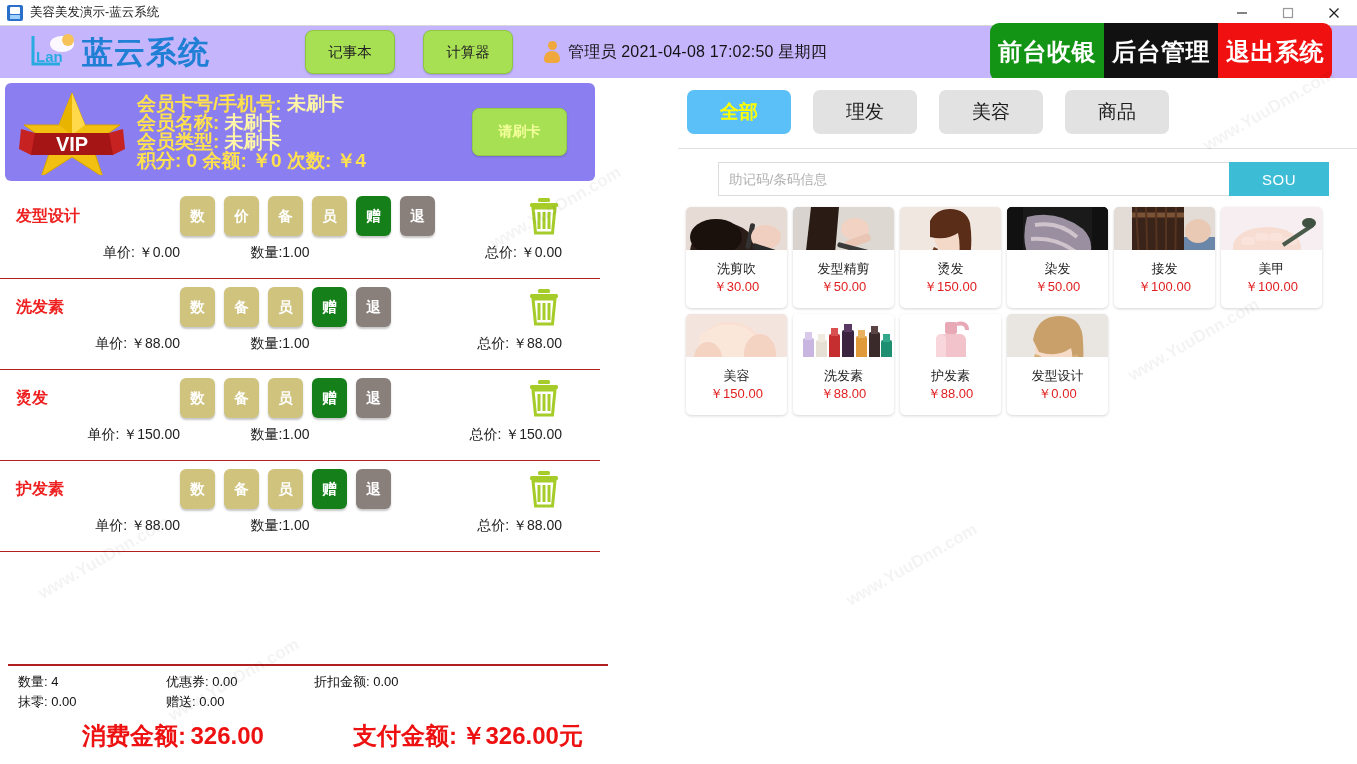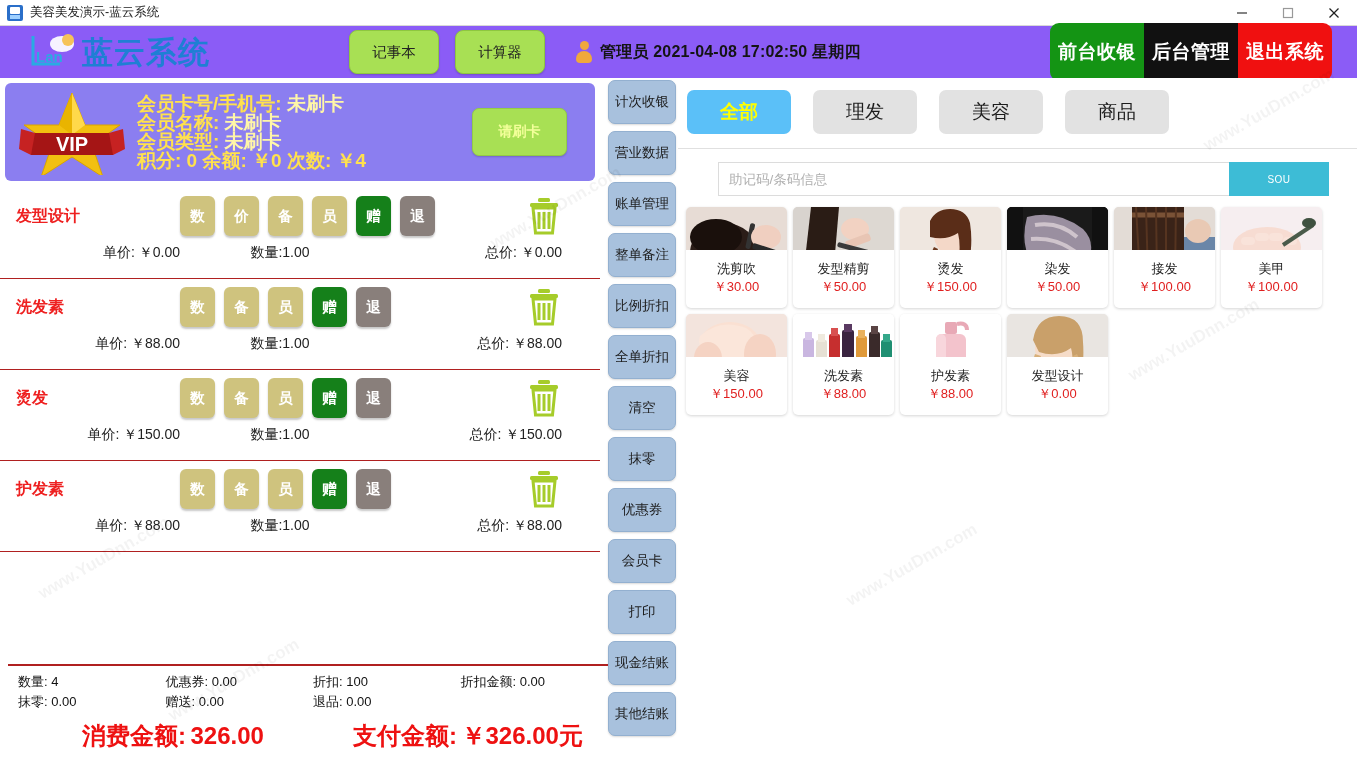--- a/index.html
+++ b/index.html
@@ -32,45 +32,45 @@
   .tb-controls { margin-left:auto; display:flex; height:26px; }
   .tb-btn {
     width:46px; height:26px; display:flex; align-items:center; justify-content:center;
     color:#333; font-size:13px; line-height:1;
   }
   .tb-btn svg { display:block; }
 
   
   .header {
     position:absolute; left:0; top:26px; width:1357px; height:52px;
-    background:#8b5cf6; display:flex; align-items:center;
+    background:#c4b5fd; display:flex; align-items:center;
   }
   .logo { margin-left:30px; display:flex; align-items:flex-end; height:40px; }
   .logo svg { display:block; }
 
   .hdr-btn {
     width:90px; height:44px; border-radius:8px; background:#a8e054;
     border:1px solid #8ec73f; color:#222; font-size:14.5px;
     display:flex; align-items:center; justify-content:center;
     box-shadow:0 1px 2px rgba(0,0,0,.18);
   }
-  .hdr-btns { margin-left:104px; display:flex; gap:16px;text-align:right; }
-
-  .userinfo { margin-left:30px; display:flex; align-items:center; gap:7px;font-weight:bold; }
+  .hdr-btns { margin-left:60px; display:flex; gap:28px;text-align:right; }
+
+  .userinfo { margin-left:30px; display:flex; align-items:center; gap:7px; }
   .user-icon { width:18px; height:22px; position:relative; flex:none; }
   .user-icon .h { position:absolute; left:5px; top:0; width:9px; height:9px;
      border-radius:50%; background:#f0a83c; }
   .user-icon .b { position:absolute; left:1px; top:10px; width:16px; height:12px;
      border-radius:8px 8px 4px 4px; background:#f0a83c; }
   .userinfo .txt { font-size:16px; color:#141414; white-space:nowrap; letter-spacing:.2px;}
 
   .hdr-right { margin-left:auto; margin-right:25px; display:flex; }
   .hr-btn {
     height:58px; padding:16px 8px; display:flex; align-items:center; justify-content:center;
-    color:#fff; font-size:19px; font-weight:bold; letter-spacing:.5px;
+    color:#fff; font-size:24px; font-weight:bold; letter-spacing:.5px;
   }
   .hr-green { background:#149414; border-radius:9px 0 0 9px; }
   .hr-black { background:#111111; }
   .hr-red { background:#f01010; border-radius:0 9px 9px 0; }
 
   
   .leftpanel {
     position:absolute; left:0; top:78px; width:600px; height:686px;
     background:#ffffff;
   }
@@ -147,21 +147,21 @@
 
   .searchbar { display:flex; padding:13px 28px 0 40px; }
   .search-input {
     flex:1; height:34px; border:1px solid #dcdcdc; border-right:none;
     padding:0 10px; font-size:13.5px; color:#333; outline:none; background:#fff;
     font-family:"Liberation Sans", sans-serif;
   }
   .search-input::placeholder { color:#b0b0b0; }
   .search-btn {
     width:100px; height:34px; background:#3dbcd6; color:#fff; border:none;
-    font-size:10px; letter-spacing:.5px; display:flex; align-items:center; justify-content:center;
+    font-size:15px; letter-spacing:.5px; display:flex; align-items:center; justify-content:center;
   }
 
   .prodgrid { display:flex; flex-wrap:wrap; gap:6px; padding:11px 0 0 8px; width:679px;}
   .card {
     width:101px; height:101px; background:#fff; border-radius:5px;
     box-shadow:0 1px 3px rgba(0,0,0,.17); overflow:hidden;
     display:flex; flex-direction:column; align-items:center;
   }
   .card .thumb { width:101px; height:70px; overflow:hidden; }
   .card .thumb svg { display:block; }
@@ -368,55 +368,36 @@
       <div class="sum-grid">
         <div class="sum-col">
           <div>数量: 4</div>
           <div>抹零: 0.00</div>
         </div>
         <div class="sum-col">
           <div>优惠券: 0.00</div>
           <div>赠送: 0.00</div>
         </div>
         <div class="sum-col">
-          <div>折扣: 100</div>
-          <div>退品: 0.00</div>
-        </div>
-        <div class="sum-col">
           <div>折扣金额: 0.00</div>
         </div>
       </div>
       <div class="sum-totals">
         <div class="t1">
           <span>消费金额:</span>
           <span>326.00</span>
         </div>
         <div class="t2">
           <span>支付金额:</span>
           <span>￥326.00元</span>
         </div>
       </div>
     </div>
   </div>
 
-  <div class="midbar" id="midbar">
-      <div class="midbtn">计次收银</div>
-      <div class="midbtn">营业数据</div>
-      <div class="midbtn">账单管理</div>
-      <div class="midbtn">整单备注</div>
-      <div class="midbtn">比例折扣</div>
-      <div class="midbtn">全单折扣</div>
-      <div class="midbtn">清空</div>
-      <div class="midbtn">抹零</div>
-      <div class="midbtn">优惠券</div>
-      <div class="midbtn">会员卡</div>
-      <div class="midbtn">打印</div>
-      <div class="midbtn">现金结账</div>
-      <div class="midbtn">其他结账</div>
-    </div>
 
   <div class="rightpanel">
     <div class="cat-tabs" id="cattabs">
         <div class="cat-tab active">全部</div>
         <div class="cat-tab">理发</div>
         <div class="cat-tab">美容</div>
         <div class="cat-tab">商品</div>
       </div>
     <div class="divider"></div>
 

